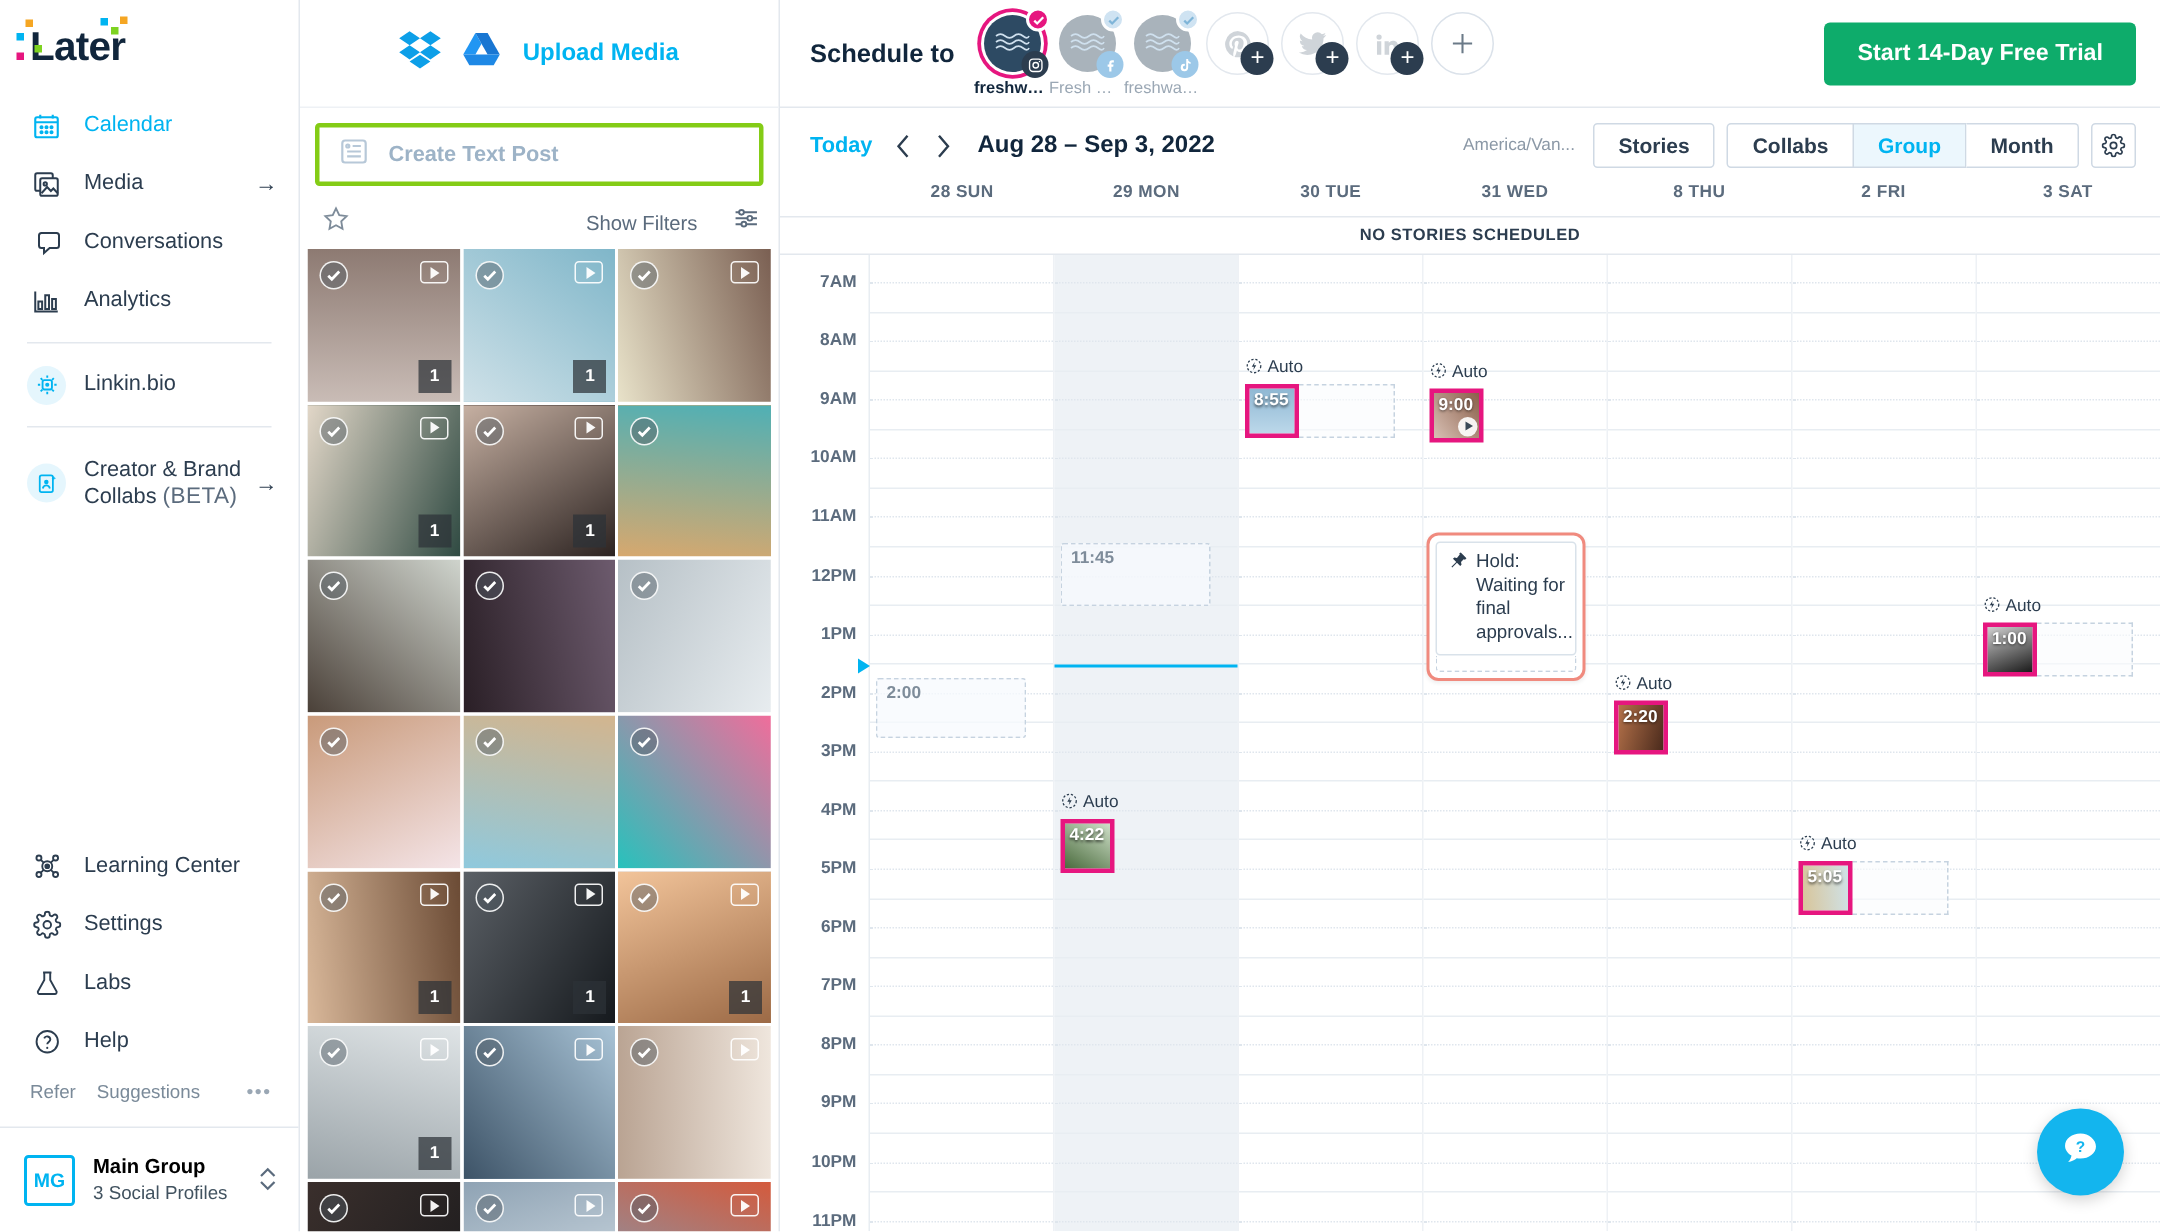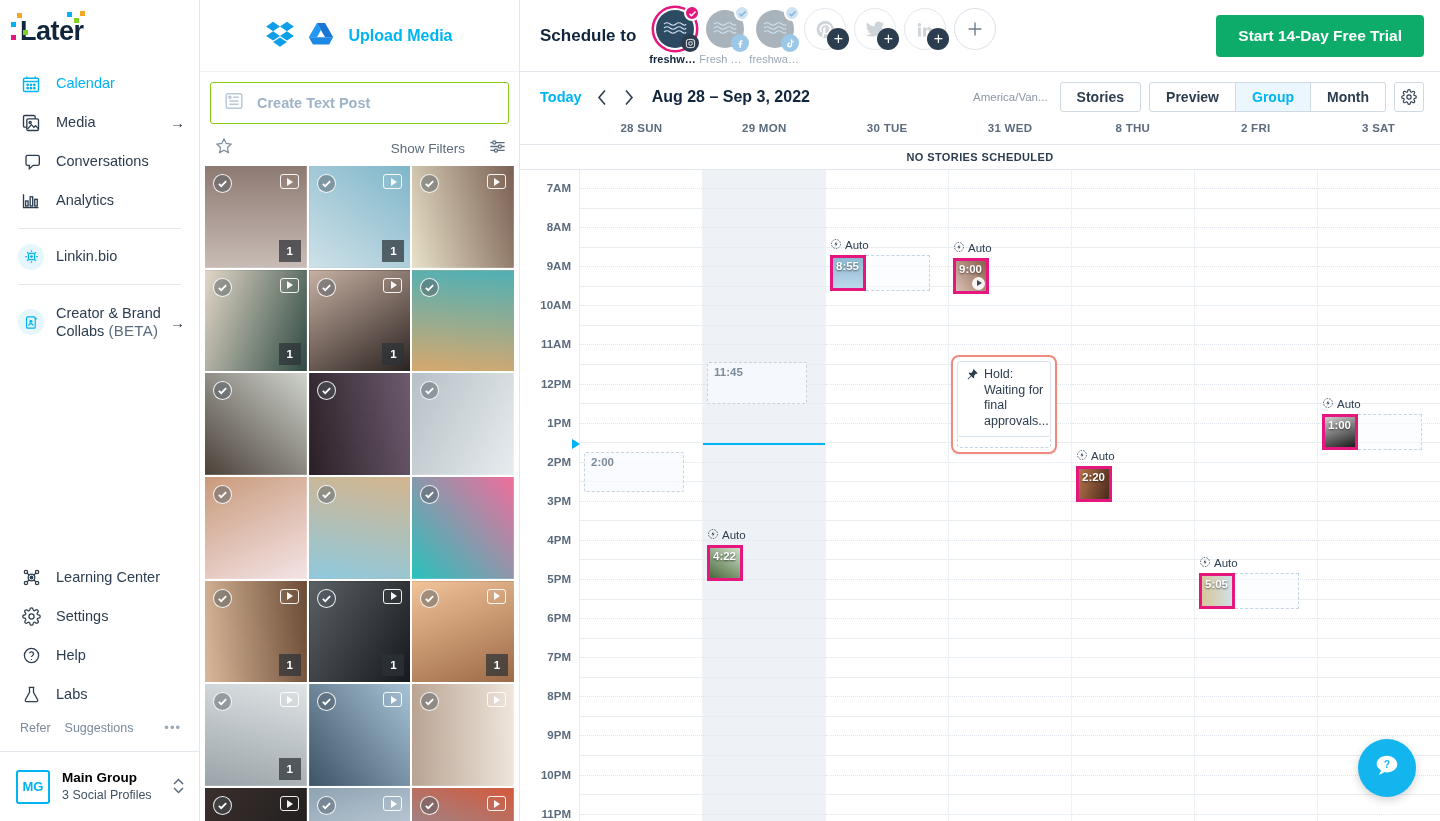--- a/index.html
+++ b/index.html
@@ -73,21 +73,21 @@
     border-right: 1px solid #e3e8ee; background: #fff;
     display: flex; flex-direction: column; overflow: hidden;
   }
   .upload-row {
     height: 72px; display: flex; align-items: center; justify-content: center;
     gap: 14px; border-bottom: 1px solid #eef1f5;
   }
   .upload-link { color: #00b4f1; font-size: 16px; font-weight: bold; cursor:pointer;}
   .text-post-row { padding: 10px 10px 8px 10px; }
   .text-post {
-    height: 42px; border: 1px solid #84cc16; border-radius: 3px;
+    height: 42px; border: 3px solid #84cc16; border-radius: 3px;
     display: flex; align-items: center; gap: 12px; padding: 0 12px;
     cursor: text;
   }
   .text-post .ph { color: #9db3c7; font-size: 14.5px; font-weight: bold; }
   .filter-row {
     display: flex; align-items: center; padding: 4px 12px 6px 14px; height: 34px; gap: 13px;
   }
   .filter-row .showfilters { margin-left: auto; font-size: 13.5px; color:#5b6b7d; cursor:pointer;}
   .filter-row .sliders { margin-left: 10px; cursor: pointer;}
   .grid {
@@ -410,35 +410,35 @@
           <svg width="19" height="19" viewBox="0 0 24 24" fill="none" stroke="#2c3d4f" stroke-width="1.6">
             <circle cx="12" cy="12" r="3.2"></circle>
             <path d="M19.4 15a1.6 1.6 0 0 0 .3 1.8l.1.1a2 2 0 1 1-2.8 2.8l-.1-.1a1.6 1.6 0 0 0-1.8-.3 1.6 1.6 0 0 0-1 1.5V21a2 2 0 1 1-4 0v-.1A1.6 1.6 0 0 0 9 19.4a1.6 1.6 0 0 0-1.8.3l-.1.1a2 2 0 1 1-2.8-2.8l.1-.1a1.6 1.6 0 0 0 .3-1.8 1.6 1.6 0 0 0-1.5-1H3a2 2 0 1 1 0-4h.1A1.6 1.6 0 0 0 4.6 9a1.6 1.6 0 0 0-.3-1.8l-.1-.1a2 2 0 1 1 2.8-2.8l.1.1a1.6 1.6 0 0 0 1.8.3H9a1.6 1.6 0 0 0 1-1.5V3a2 2 0 1 1 4 0v.1a1.6 1.6 0 0 0 1 1.5 1.6 1.6 0 0 0 1.8-.3l.1-.1a2 2 0 1 1 2.8 2.8l-.1.1a1.6 1.6 0 0 0-.3 1.8V9a1.6 1.6 0 0 0 1.5 1H21a2 2 0 1 1 0 4h-.1a1.6 1.6 0 0 0-1.5 1z"></path>
           </svg>
         </span>
         <span class="ni-label">Settings</span>
       </div>
       <div class="nav-item">
         <span class="ni-icon">
           <svg width="19" height="19" viewBox="0 0 24 24" fill="none" stroke="#2c3d4f" stroke-width="1.6">
+            <path d="M9.5 3v6.2L4.4 18.4A1.6 1.6 0 0 0 5.8 21h12.4a1.6 1.6 0 0 0 1.4-2.6L14.5 9.2V3"></path>
+            <path d="M8.5 3h7"></path>
+          </svg>
+        </span>
+        <span class="ni-label">Labs</span>
+      </div>
+      <div class="nav-item">
+        <span class="ni-icon">
+          <svg width="19" height="19" viewBox="0 0 24 24" fill="none" stroke="#2c3d4f" stroke-width="1.6">
             <circle cx="12" cy="12" r="9"></circle>
             <path d="M9.4 9.2a2.7 2.7 0 0 1 5.2.9c0 1.8-2.6 2.3-2.6 3.9"></path>
             <circle cx="12" cy="17.2" r=".9" fill="#2c3d4f" stroke="none"></circle>
           </svg>
         </span>
         <span class="ni-label">Help</span>
-      </div>
-      <div class="nav-item">
-        <span class="ni-icon">
-          <svg width="19" height="19" viewBox="0 0 24 24" fill="none" stroke="#2c3d4f" stroke-width="1.6">
-            <path d="M9.5 3v6.2L4.4 18.4A1.6 1.6 0 0 0 5.8 21h12.4a1.6 1.6 0 0 0 1.4-2.6L14.5 9.2V3"></path>
-            <path d="M8.5 3h7"></path>
-          </svg>
-        </span>
-        <span class="ni-label">Labs</span>
       </div>
 
       <div class="refer-row">
         <span>Refer</span>
         <span>Suggestions</span>
         <span class="dots">•••</span>
       </div>
 
       <div class="acct">
         <div class="acct-badge">MG</div>
@@ -841,21 +841,21 @@
       </span>
       <span class="navarrow">
         <svg width="11" height="17" viewBox="0 0 11 17" fill="none" stroke="#2c3d4f" stroke-width="1.6">
             <path d="M3 1.5l6 7-6 7"></path>
           </svg>
       </span>
       <span class="range">Aug 28 – Sep 3, 2022</span>
       <span class="tz">America/Van...</span>
       <button class="segbtn">Stories</button>
       <div class="seggroup">
-        <button class="segbtn">Preview</button>
+        <button class="segbtn">Collabs</button>
         <button class="segbtn on">Group</button>
         <button class="segbtn">Month</button>
       </div>
       <span class="gear-btn">
         <svg width="16" height="16" viewBox="0 0 24 24" fill="none" stroke="#2c3d4f" stroke-width="1.7">
           <circle cx="12" cy="12" r="3.2"></circle>
           <path d="M19.4 15a1.6 1.6 0 0 0 .3 1.8l.1.1a2 2 0 1 1-2.8 2.8l-.1-.1a1.6 1.6 0 0 0-1.8-.3 1.6 1.6 0 0 0-1 1.5V21a2 2 0 1 1-4 0v-.1A1.6 1.6 0 0 0 9 19.4a1.6 1.6 0 0 0-1.8.3l-.1.1a2 2 0 1 1-2.8-2.8l.1-.1a1.6 1.6 0 0 0 .3-1.8 1.6 1.6 0 0 0-1.5-1H3a2 2 0 1 1 0-4h.1A1.6 1.6 0 0 0 4.6 9a1.6 1.6 0 0 0-.3-1.8l-.1-.1a2 2 0 1 1 2.8-2.8l.1.1a1.6 1.6 0 0 0 1.8.3H9a1.6 1.6 0 0 0 1-1.5V3a2 2 0 1 1 4 0v.1a1.6 1.6 0 0 0 1 1.5 1.6 1.6 0 0 0 1.8-.3l.1-.1a2 2 0 1 1 2.8 2.8l-.1.1a1.6 1.6 0 0 0-.3 1.8V9a1.6 1.6 0 0 0 1.5 1H21a2 2 0 1 1 0 4h-.1a1.6 1.6 0 0 0-1.5 1z"></path>
         </svg>
       </span>
     </div>

